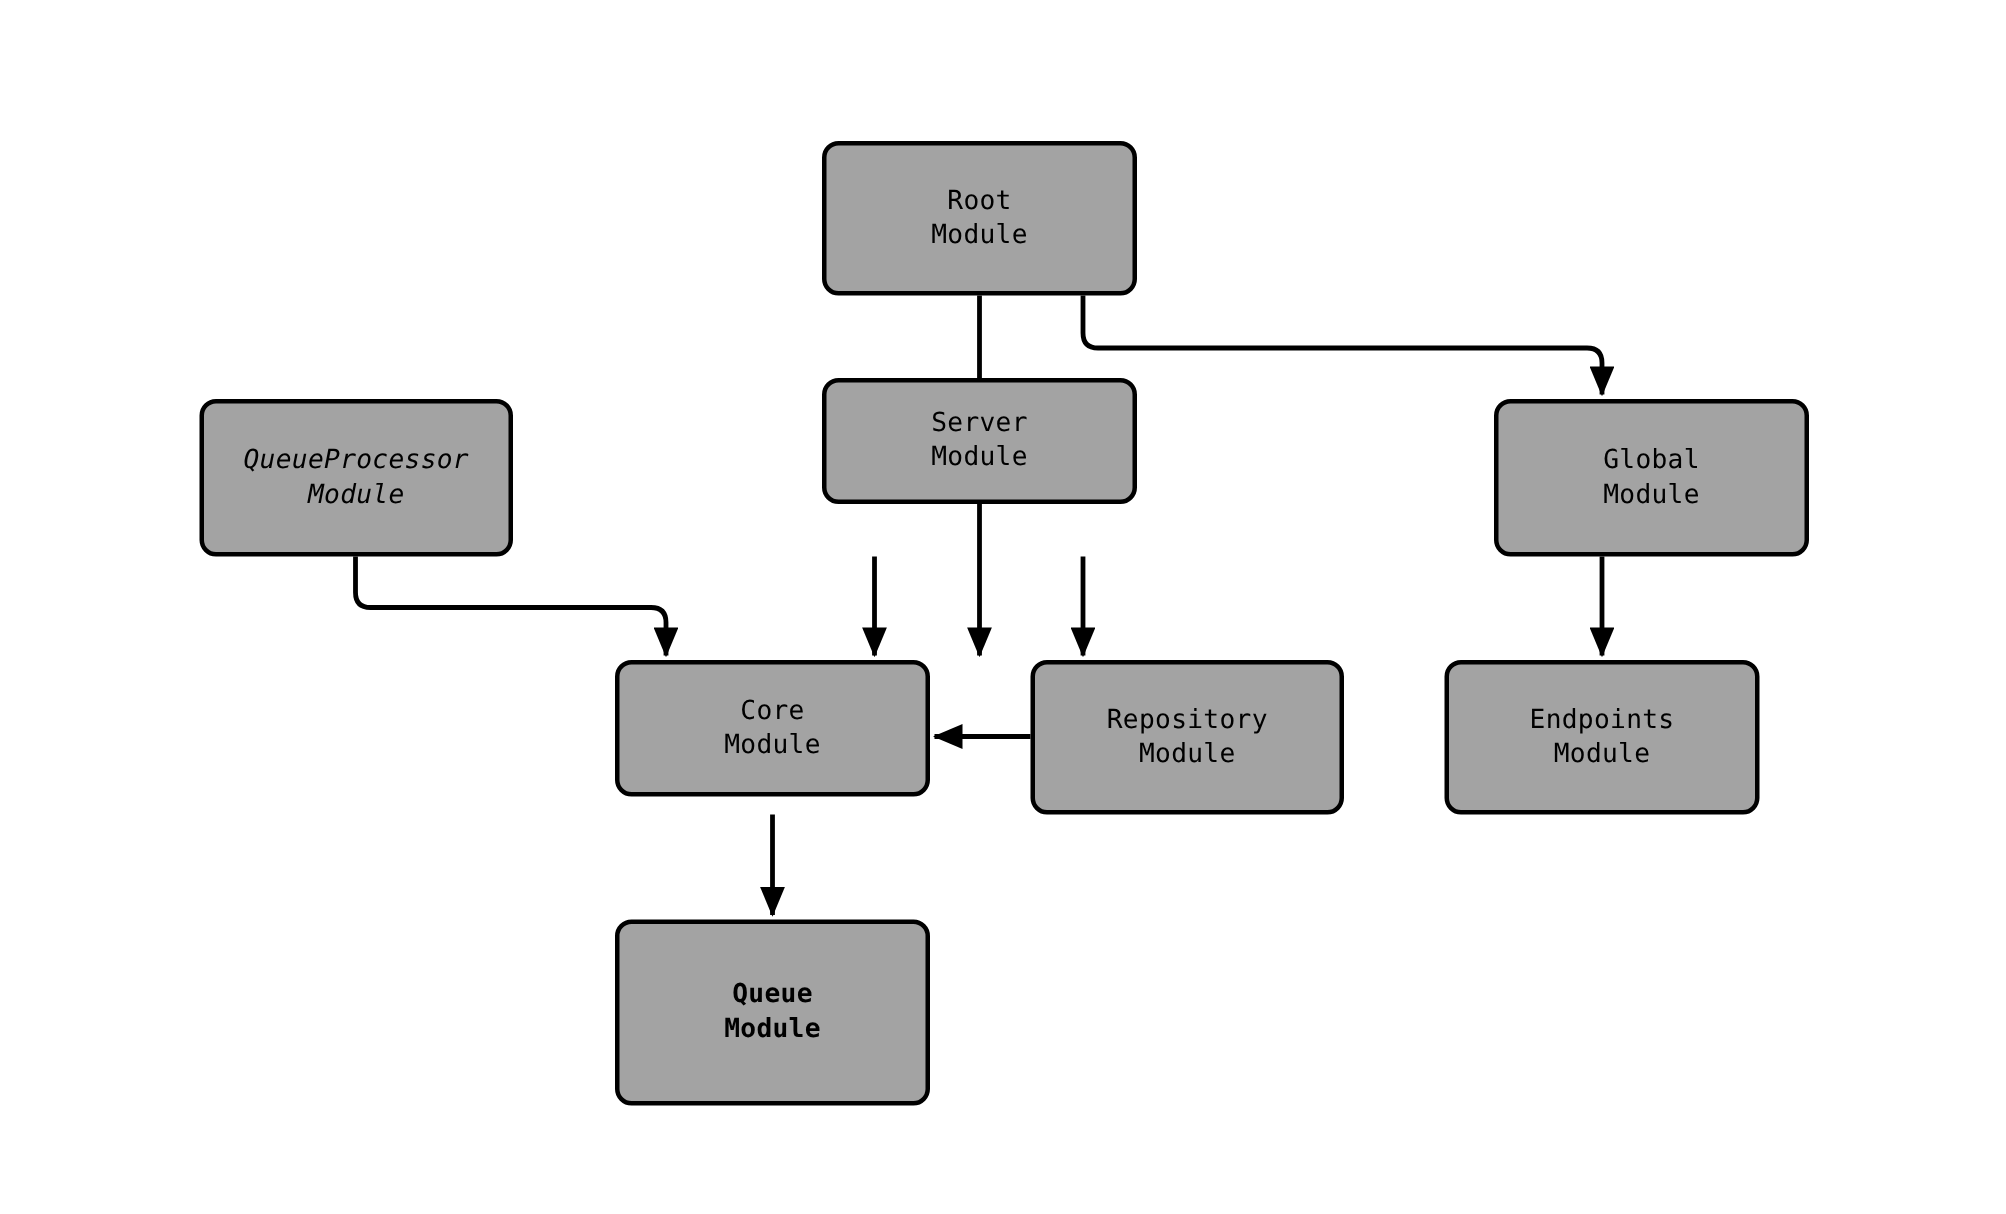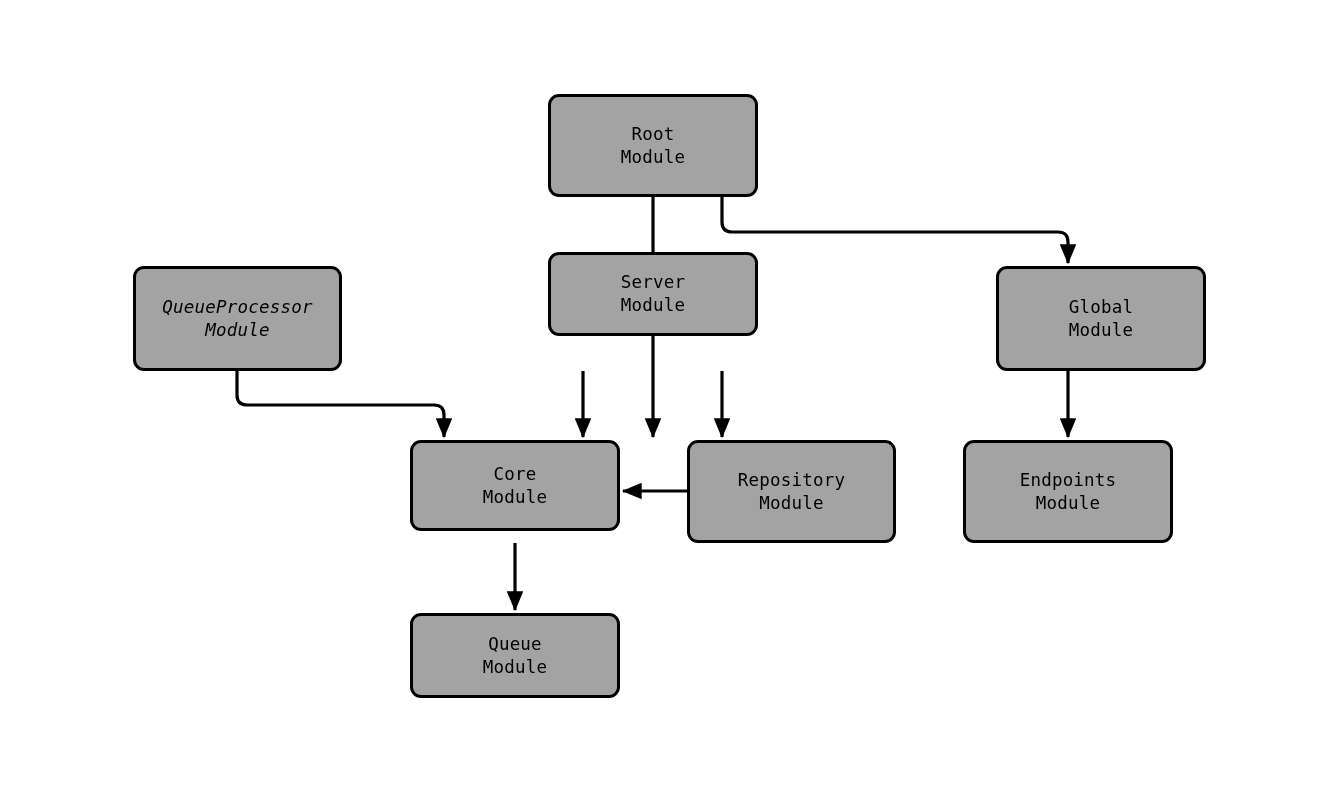--- a/index.html
+++ b/index.html
@@ -109,18 +109,18 @@
   <div class="node" style="left:687px; top:440px; width:209px; height:103px;">
     <div class="node-line">Repository</div>
     <div class="node-line">Module</div>
   </div>
 
   <div class="node" style="left:963px; top:440px; width:210px; height:103px;">
     <div class="node-line">Endpoints</div>
     <div class="node-line">Module</div>
   </div>
 
-  <div class="node" style="left:410px; top:613px; width:210px; height:85px;">
+  <div class="node" style="left:410px; top:613px; width:210px; height:124px;font-weight:bold;">
     <div class="node-line">Queue</div>
     <div class="node-line">Module</div>
   </div>
 
 </div>
 
 </body></html>

